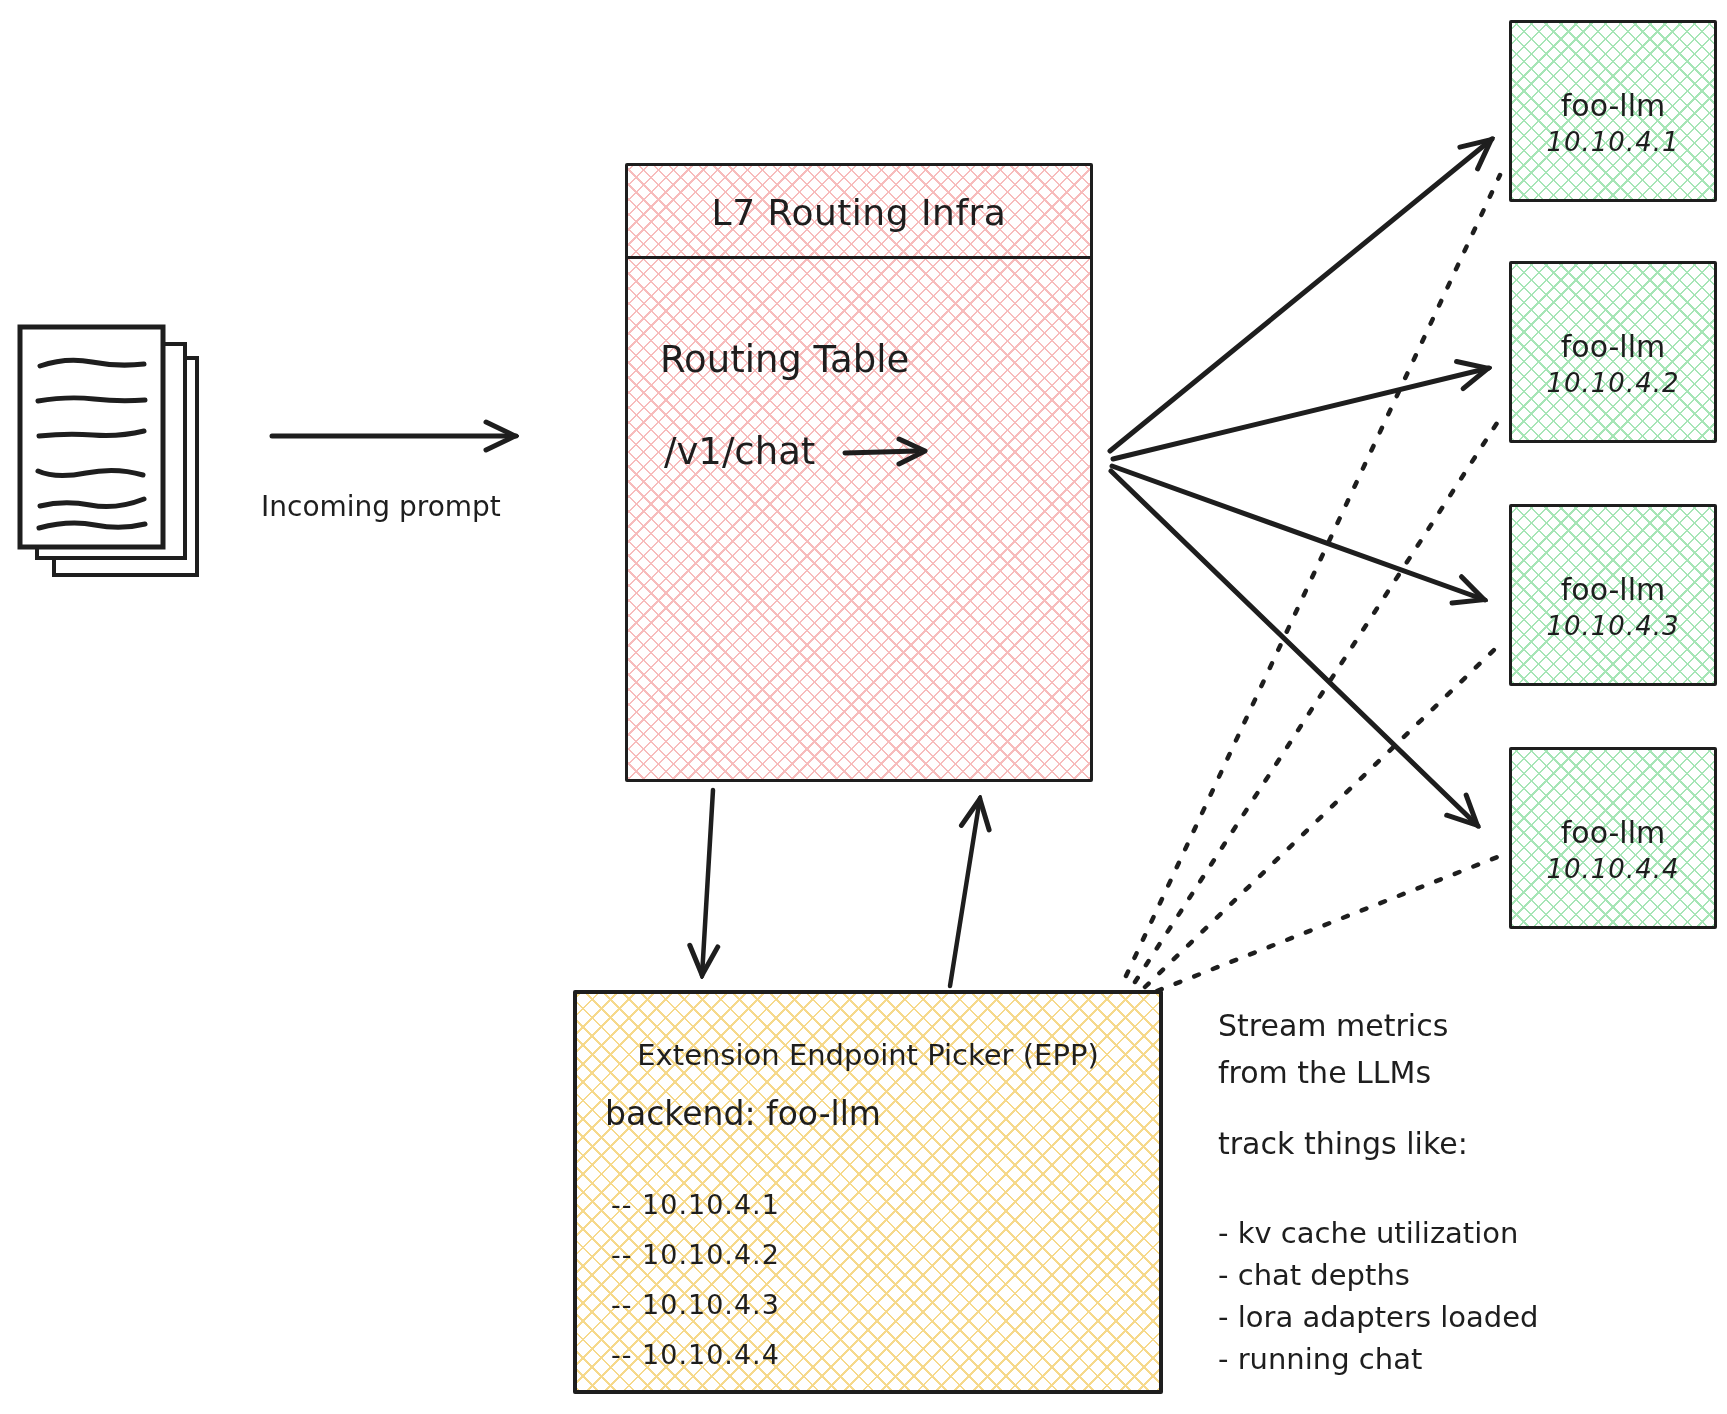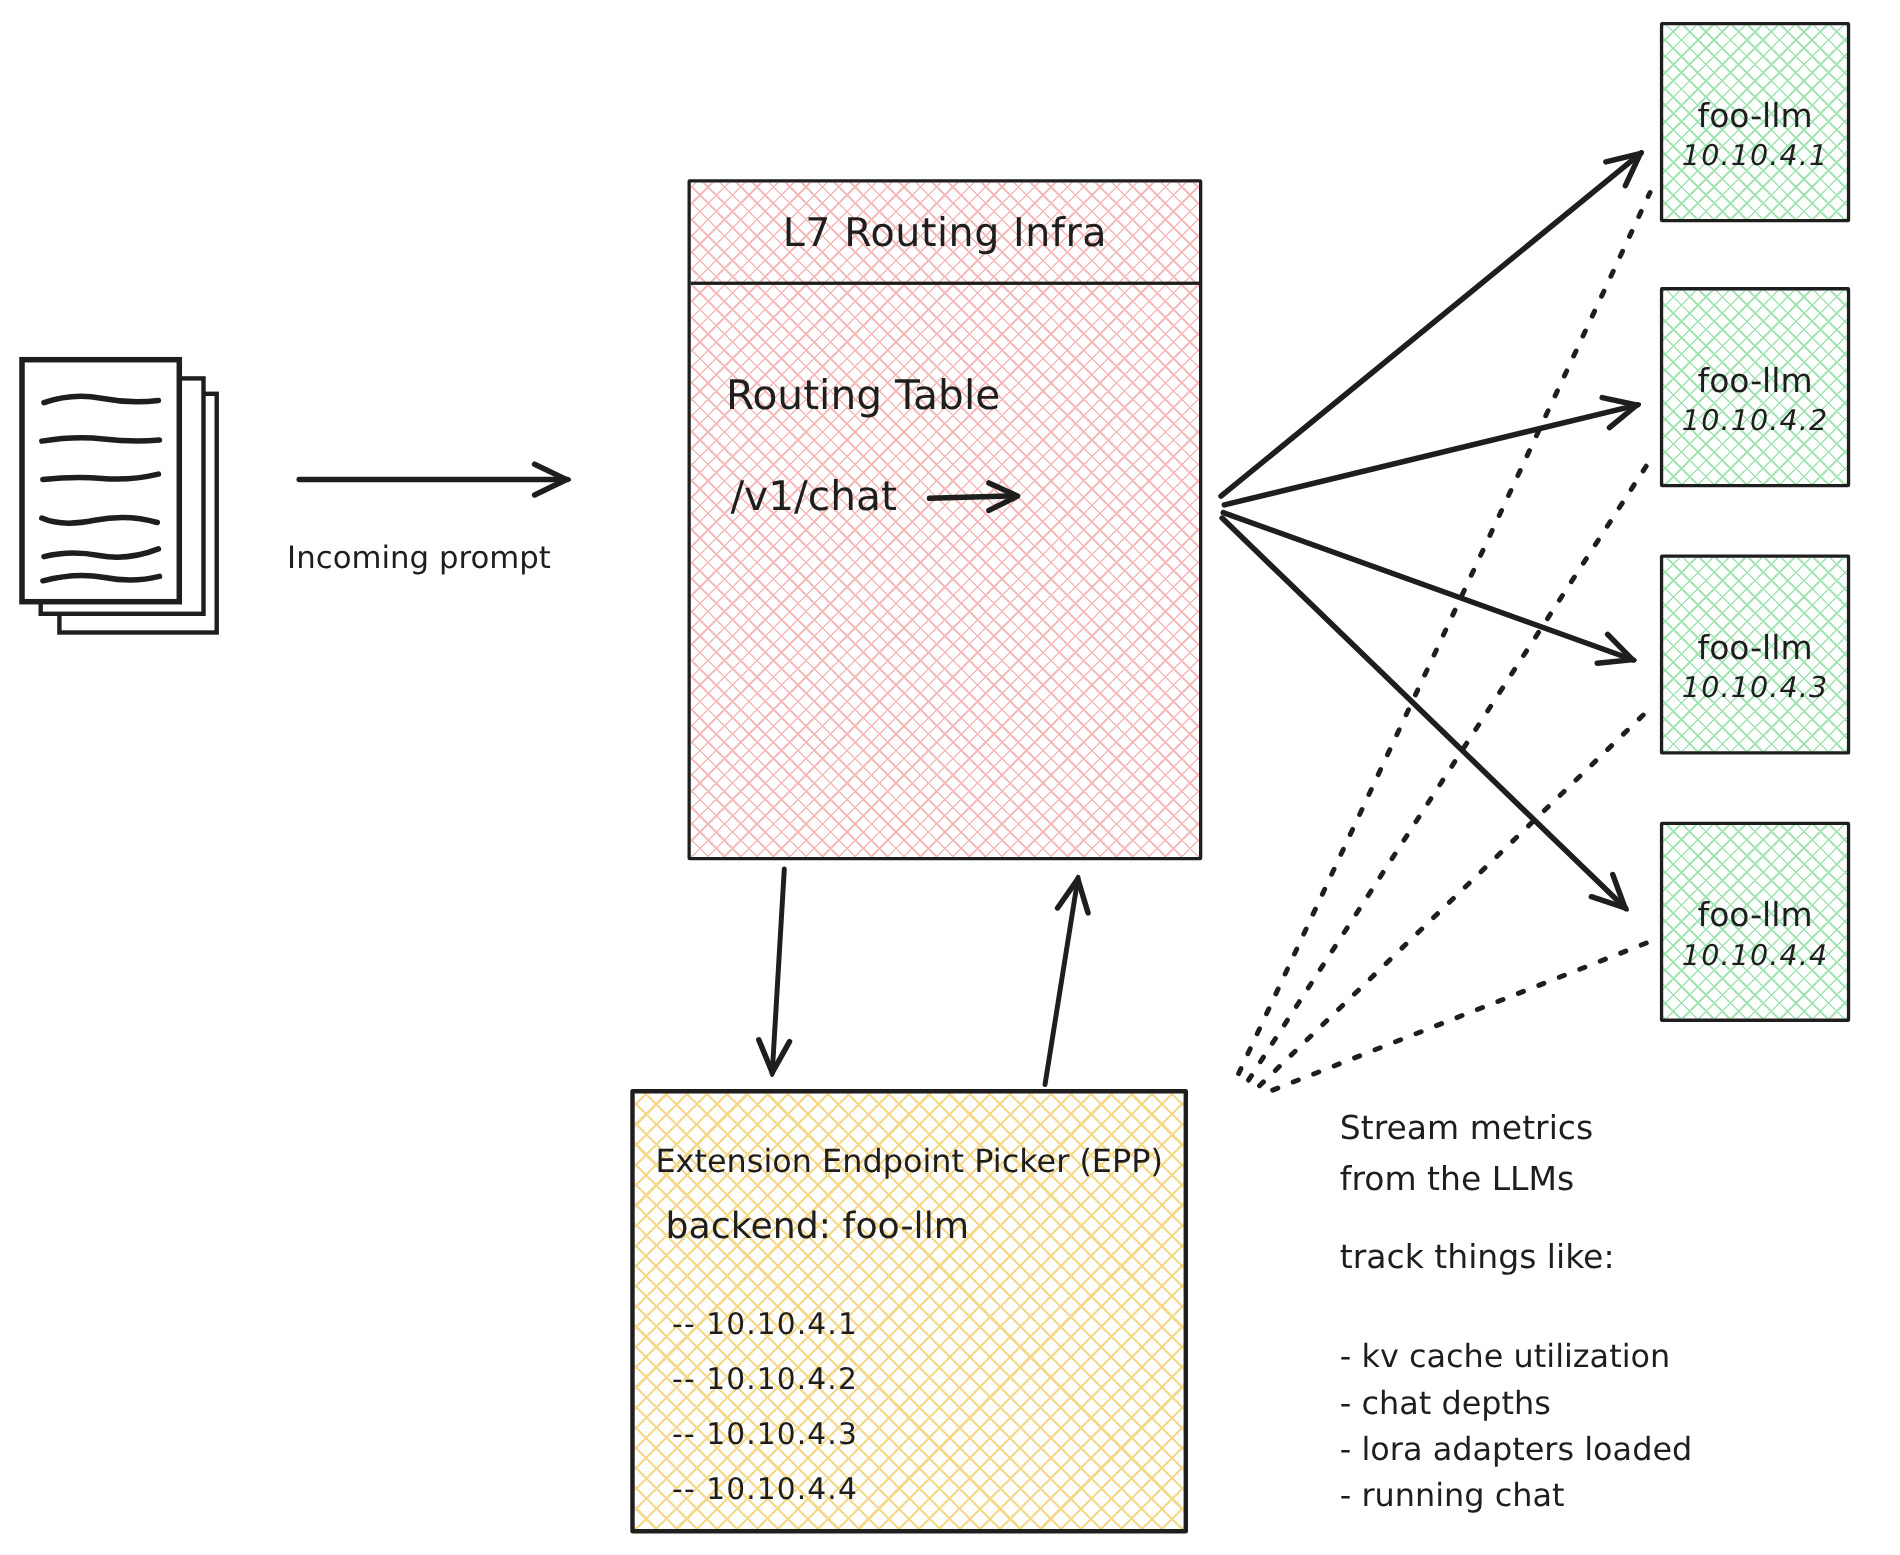--- a/index.html
+++ b/index.html
@@ -32,28 +32,28 @@
   .box{position:absolute;border:3px solid var(--ink);border-radius:2px;box-sizing:border-box;}
 
   
   .routing-box{left:625px;top:163px;width:468px;height:619px;--hc:var(--pink);}
   .rb-title{position:absolute;left:0;top:26px;width:100%;text-align:center;font-size:36px;letter-spacing:.5px;}
   .rb-divider{position:absolute;left:0;top:90px;width:100%;border-top:3px solid var(--ink);}
   .rb-line1{position:absolute;left:32px;top:172px;font-size:37px;}
   .rb-line2{position:absolute;left:36px;top:264px;font-size:37px;display:flex;align-items:center;gap:26px;}
 
   
-  .llm-box{left:1509px;width:173px;height:182px;--hc:var(--green);
+  .llm-box{left:1509px;width:208px;height:182px;--hc:var(--green);
     display:flex;flex-direction:column;align-items:center;justify-content:center;
     padding-top:22px;gap:4px;}
   .llm-name{font-size:30px;}
   .llm-ip{font-size:26px;letter-spacing:1px;font-style:italic;}
 
   
-  .epp-box{left:573px;top:990px;width:507px;height:404px;--hc:var(--yellow);border-width:4px;}
+  .epp-box{left:573px;top:990px;width:590px;height:404px;--hc:var(--yellow);border-width:4px;}
   .epp-title{position:absolute;left:0;top:44px;width:100%;text-align:center;font-size:29px;}
   .epp-backend{position:absolute;left:28px;top:100px;font-size:33px;}
   .epp-list{position:absolute;left:34px;top:186px;font-size:27px;line-height:50px;letter-spacing:1px;}
 
   
   .incoming-label{position:absolute;left:261px;top:490px;font-size:28px;text-align:right;}
 
   
   .note{position:absolute;left:1218px;font-size:30px;}
   .note-s1{top:1008px;}

